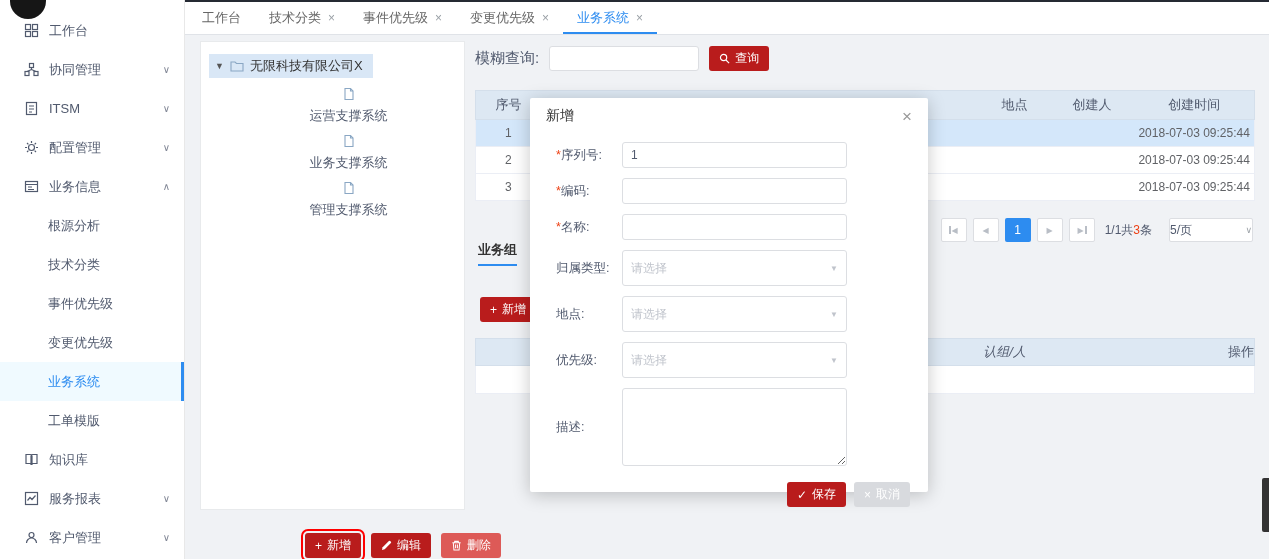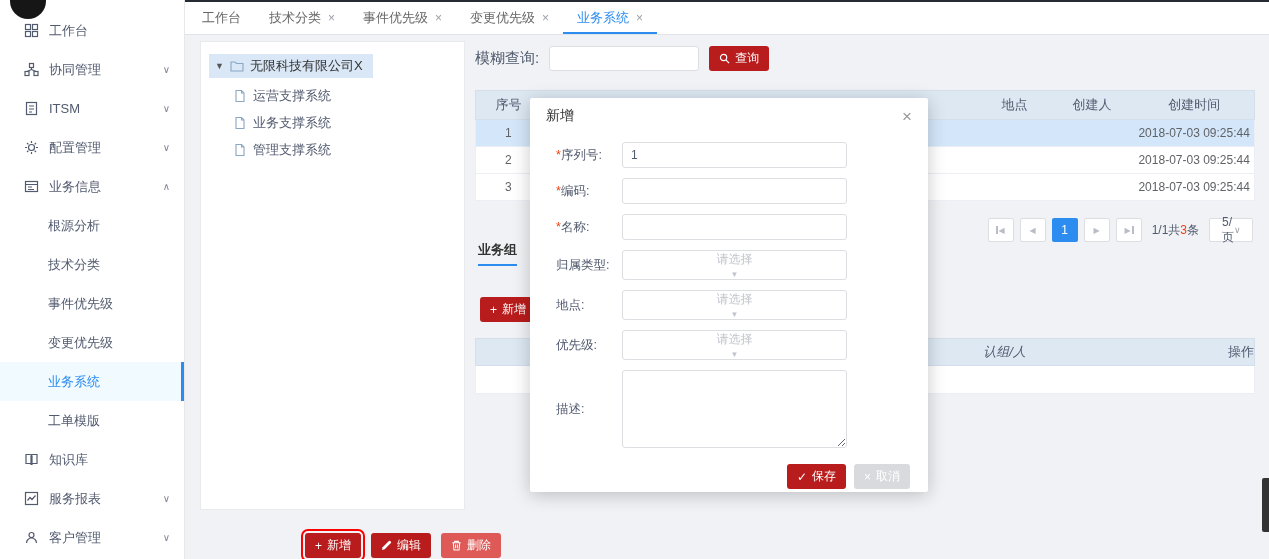--- a/index.html
+++ b/index.html
@@ -26,21 +26,21 @@
   .tab.active { color:#2d8cf0; box-shadow: inset 0 -2px 0 #2d8cf0; }
   .tab-close { font-size:12px; color:#9aa0a6; }
   .content { position:absolute; top:35px; left:0; right:0; bottom:0; }
 
   
   .tree-panel { position:absolute; left:15px; top:6px; width:265px; height:469px; background:#fff; border:1px solid #e8eaec; }
   .tree-root { display:inline-flex; align-items:center; gap:6px; margin:12px 0 0 8px; padding:3px 10px 3px 6px; background:#d9e7f6; font-size:13px; color:#333; cursor:pointer; }
   .tree-expand { font-size:9px; color:#555; }
   .tree-ico { display:flex; }
   .tree-ico svg { width:14px; height:14px; }
-  .tree-child { display:flex; align-items:center; gap:6px; margin:9px 0 0 32px; font-size:13px; color:#515a6e; cursor:pointer; }
+  .tree-child { display:flex; align-items:center; gap:6px; margin:9px 0 0 32px; font-size:13px; color:#515a6e; cursor:pointer;flex-direction:column; }
 
   .tree-actions { position:absolute; left:120px; top:498px; display:flex; gap:10px; align-items:center; }
   .btn { display:inline-flex; align-items:center; gap:5px; height:25px; padding:0 10px; font-size:12px; color:#fff; border:none; border-radius:3px; cursor:pointer; font-family:inherit; }
   .btn svg { width:11px; height:11px; }
   .btn-blue { background:#b91c1c; }
   .btn-red { background:#dd5a57; }
   .red-highlight { outline:2px solid #ff0000; outline-offset:2px; }
 
   
   .query-row { position:absolute; left:290px; top:11px; display:flex; align-items:center; gap:10px; }
@@ -57,21 +57,21 @@
   .c-creator { width:85px; text-align:center; }
   .c-time { width:120px; text-align:center; }
 
   .pagination { position:absolute; right:16px; top:183px; display:flex; align-items:center; gap:6px; font-size:12px; color:#515a6e; }
   .pg-btn { width:26px; height:24px; display:inline-flex; align-items:center; justify-content:center; border:1px solid #dcdee2; background:#fff; border-radius:2px; color:#b9bec6; font-size:8px; cursor:pointer; }
   .pg-bar { width:2px; height:8px; background:currentColor; }
   .pg-btn .g { margin:0 1px; }
   .pg-current { width:26px; height:24px; display:inline-flex; align-items:center; justify-content:center; background:#2d8cf0; color:#fff; border-radius:2px; font-size:12px; cursor:pointer; }
   .pg-summary { margin-left:4px; }
   .pg-count { color:#ed4014; }
-  .pg-size { width:44px; height:24px; border:1px solid #dcdee2; background:#fff; border-radius:2px; display:inline-flex; align-items:center; justify-content:space-between; padding:0 12px; cursor:pointer; margin-left:4px; }
+  .pg-size { width:84px; height:24px; border:1px solid #dcdee2; background:#fff; border-radius:2px; display:inline-flex; align-items:center; justify-content:space-between; padding:0 0; cursor:pointer; margin-left:11px; }
   .pg-size-caret { font-size:9px; color:#9aa0a6; }
 
   .group-title { position:absolute; left:293px; top:206px; font-size:13px; font-weight:bold; color:#333; padding-bottom:5px; border-bottom:2px solid #2d8cf0; }
   .group-add { position:absolute; left:295px; top:262px; }
   .group-table { position:absolute; left:290px; top:303px; width:780px; font-size:13px; }
   .g-header { display:flex; align-items:center; height:28px; background:#dde8f3; border:1px solid #d4dfeb; color:#515a6e; }
   .g-empty-row { height:28px; background:#fff; border:1px solid #ebeef5; border-top:none; }
   .gc-mid { width:465px; }
   .gc-group { width:130px; text-align:center;font-style:italic; }
   .gc-actions { width:185px; text-align:right; }
@@ -79,21 +79,21 @@
   
   .modal { position:absolute; left:345px; top:98px; width:398px; height:394px; background:#fff; border-radius:2px; box-shadow:0 3px 18px rgba(0,0,0,.22); z-index:10; }
   .modal-header { height:36px; display:flex; align-items:center; padding:0 16px; }
   .modal-title { font-size:14px; color:#333; }
   .modal-close { margin-left:auto; font-size:17px; color:#999; cursor:pointer; line-height:1; }
   .modal-body { padding:8px 18px 0 26px; }
   .field-row { display:flex; align-items:center; margin-bottom:10px; }
   .field-label { width:66px; flex:none; font-size:12.5px; color:#515a6e; }
   .field-star { color:#ed4014; }
   .field-input { width:225px; height:26px; border:1px solid #dcdee2; border-radius:3px; padding:0 8px; font-size:12px; color:#515a6e; background:#fff; }
-  .field-select { width:225px; height:30px; border:1px solid #dcdee2; border-radius:3px; background:#fff; display:flex; align-items:center; justify-content:space-between; padding:0 8px; font-size:12px; color:#c0c4cc; cursor:pointer;flex-direction:column; }
+  .field-select { width:225px; height:36px; border:1px solid #dcdee2; border-radius:3px; background:#fff; display:flex; align-items:center; justify-content:space-between; padding:0 8px; font-size:12px; color:#c0c4cc; cursor:pointer; }
   .select-caret { font-size:8px; color:#c0c4cc; }
   .field-textarea { width:225px; height:78px; border:1px solid #dcdee2; border-radius:3px; padding:4px 8px; font-size:12px; color:#515a6e; resize:both; font-family:inherit; }
   .modal-footer { display:flex; justify-content:flex-end; gap:8px; padding:6px 18px 0 0; }
   .btn-cancel { background:#d8dade; }
 
   .side-widget { position:absolute; right:0; top:478px; width:7px; height:54px; background:#333; border-radius:2px 0 0 2px; z-index:6; }
 </style>
 </head>
 <body>
 

